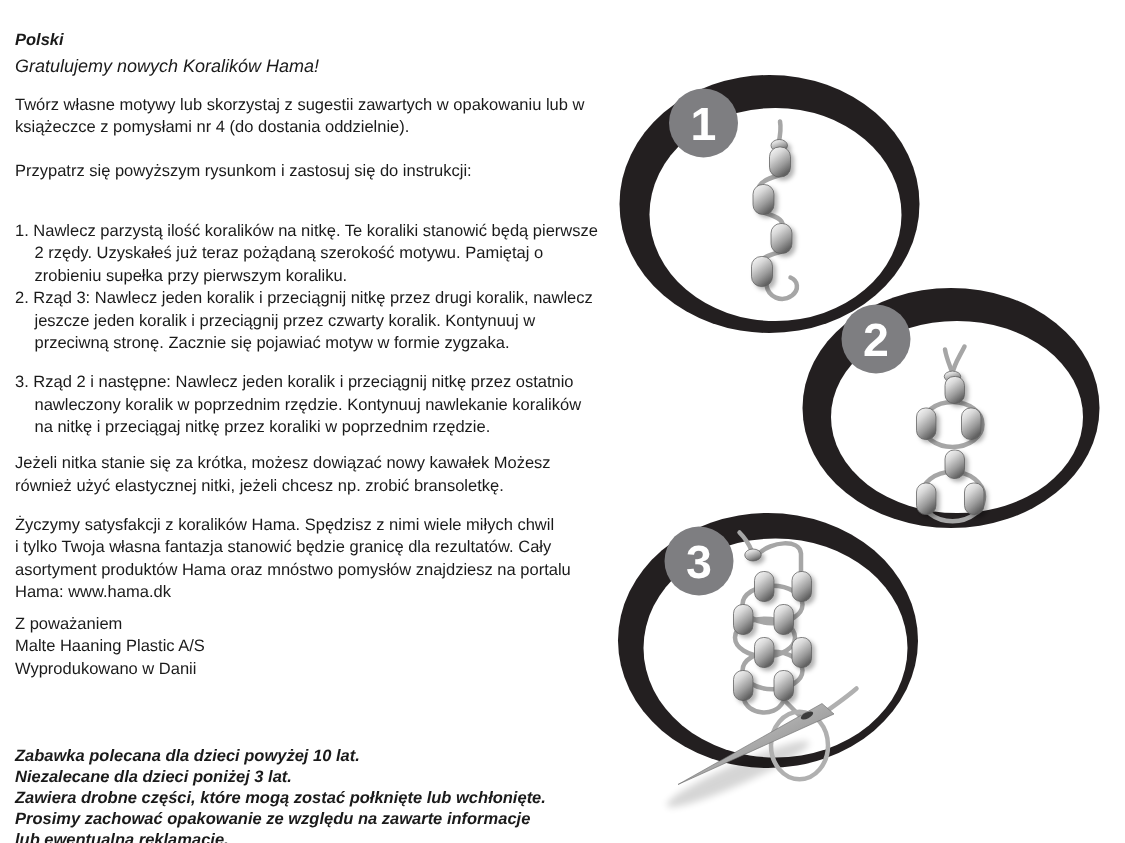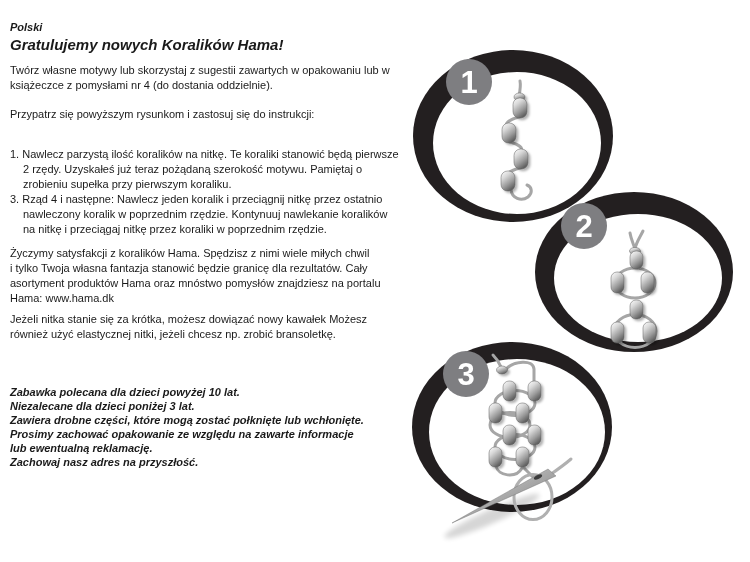--- a/index.html
+++ b/index.html
@@ -9,21 +9,21 @@
     font-family:"Liberation Sans","DejaVu Sans",sans-serif;
   }
   .text-col{
     position:absolute;left:10px;top:20px;width:445px;
   }
   .lang{
     font-size:11px;line-height:15px;font-weight:bold;font-style:italic;
     white-space:pre;
   }
   .title{
-    font-size:15px;line-height:17px;font-weight:bold;font-style:italic;
+    font-size:12px;line-height:17px;font-weight:normal;font-style:italic;
     margin:1px 0 10px 0;white-space:pre;
   }
   .para{
     font-size:11px;line-height:15px;margin:0;white-space:pre;
   }
   .step{
     padding-left:13px;text-indent:-13px;
   }
   .m14{margin-bottom:14px}.m13{margin-bottom:25px}.m11{margin-bottom:11px}
   .m10{}.m9{margin-bottom:9px}.m7{margin-bottom:7px}
@@ -38,29 +38,35 @@
 
 <div class="text-col">
   <div class="lang">Polski</div>
   <div class="title">Gratulujemy nowych Koralików Hama!</div>
   <p class="para m14">Twórz własne motywy lub skorzystaj z sugestii zawartych w opakowaniu lub w
 książeczce z pomysłami nr 4 (do dostania oddzielnie).</p>
   <p class="para m13">Przypatrz się powyższym rysunkom i zastosuj się do instrukcji:</p>
   <p class="para step m10">1. Nawlecz parzystą ilość koralików na nitkę. Te koraliki stanowić będą pierwsze
 2 rzędy. Uzyskałeś już teraz pożądaną szerokość motywu. Pamiętaj o
 zrobieniu supełka przy pierwszym koraliku.</p>
-  <p class="para step m9">3. Rząd 4 i następne: Nawlecz jeden koralik i przeciągnij nitkę przez ostatnio
+  <p class="para step m11">2. Rząd 3: Nawlecz jeden koralik i przeciągnij nitkę przez drugi koralik, nawlecz
+jeszcze jeden koralik i przeciągnij przez czwarty koralik. Kontynuuj w
+przeciwną stronę. Zacznie się pojawiać motyw w formie zygzaka.</p>
+  <p class="para step m9">3. Rząd 2 i następne: Nawlecz jeden koralik i przeciągnij nitkę przez ostatnio
 nawleczony koralik w poprzednim rzędzie. Kontynuuj nawlekanie koralików
 na nitkę i przeciągaj nitkę przez koraliki w poprzednim rzędzie.</p>
+  <p class="para m11">Jeżeli nitka stanie się za krótka, możesz dowiązać nowy kawałek Możesz
+również użyć elastycznej nitki, jeżeli chcesz np. zrobić bransoletkę.</p>
   <p class="para m6">Życzymy satysfakcji z koralików Hama. Spędzisz z nimi wiele miłych chwil
 i tylko Twoja własna fantazja stanowić będzie granicę dla rezultatów. Cały
 asortyment produktów Hama oraz mnóstwo pomysłów znajdziesz na portalu
 Hama: www.hama.dk</p>
-  <p class="para m11">Jeżeli nitka stanie się za krótka, możesz dowiązać nowy kawałek Możesz
-również użyć elastycznej nitki, jeżeli chcesz np. zrobić bransoletkę.</p>
+  <p class="para m2">Z poważaniem
+Malte Haaning Plastic A/S
+Wyprodukowano w Danii</p>
   <p class="para warn">Zabawka polecana dla dzieci powyżej 10 lat.
 Niezalecane dla dzieci poniżej 3 lat.
 Zawiera drobne części, które mogą zostać połknięte lub wchłonięte.
 Prosimy zachować opakowanie ze względu na zawarte informacje
 lub ewentualną reklamację.
 Zachowaj nasz adres na przyszłość.</p>
 </div>
 
 <svg class="figures-svg" viewBox="0 0 350 562" aria-hidden="true">
   <defs>

